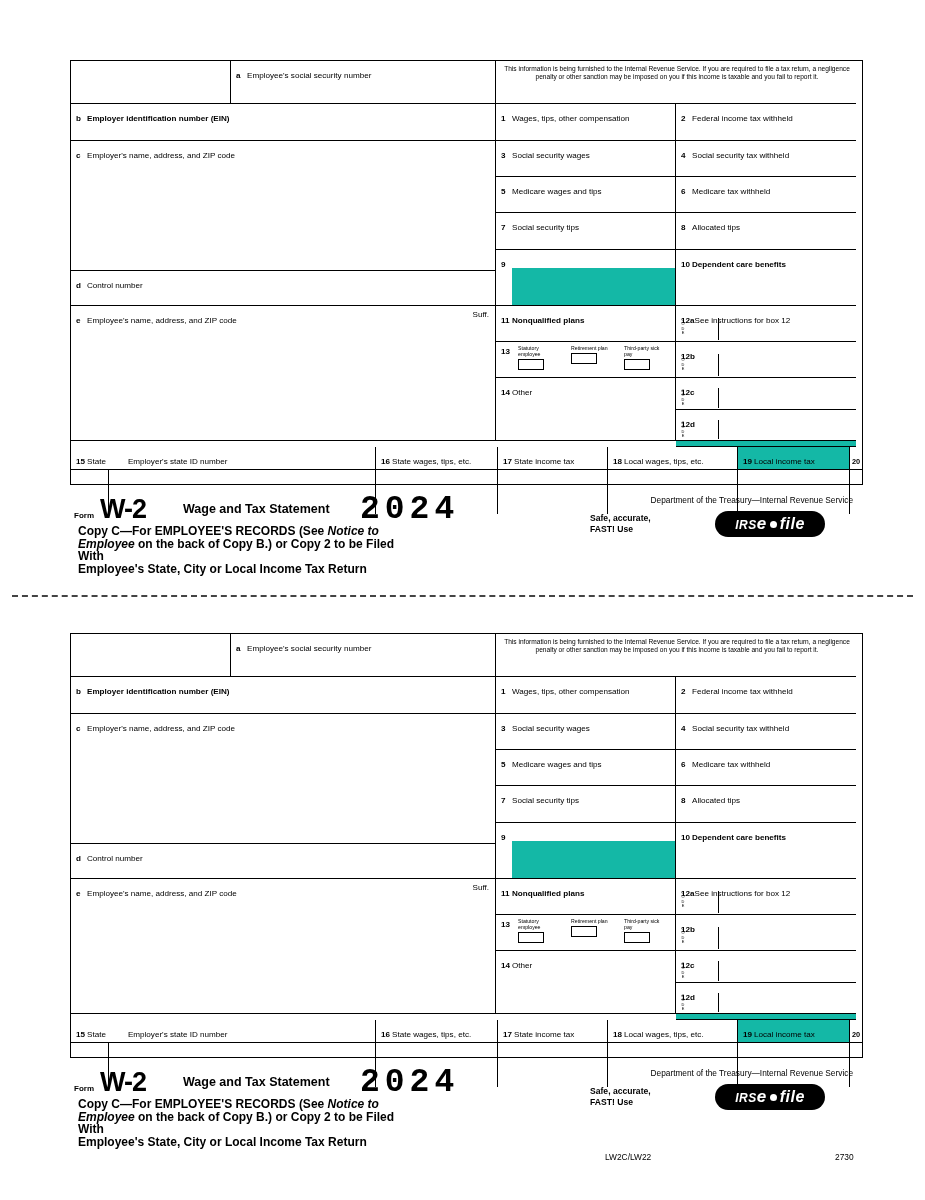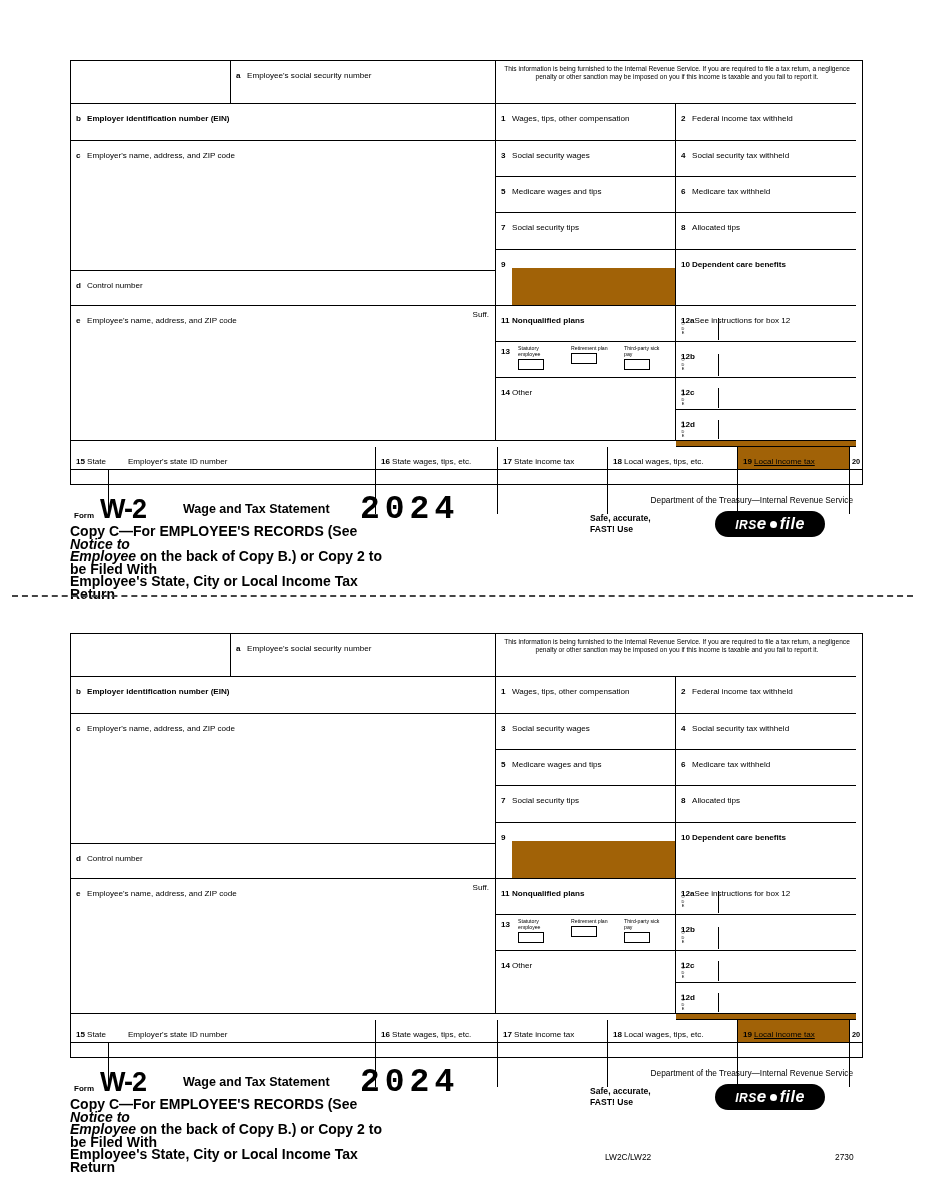--- a/index.html
+++ b/index.html
@@ -38,21 +38,21 @@
     border-bottom: 1px solid #000;
     padding: 3px 5px 0 5px;
     overflow: hidden;
   }
   .cell.nb-r { border-right: none; }
   .cell.nb-b { border-bottom: none; }
 
   .lbl { font-size: 8.1px; line-height: 11px; white-space: nowrap; }
   .lbl b, .bold { font-weight: bold; }
   .num { font-weight: bold; display: inline-block; min-width: 11px; }
-  .shade { background: #a16207; text-decoration: underline; }
+  .shade { background: #14b8a6; }
 
   .tiny { font-size: 5.2px; line-height: 6px; }
   .vert {
     font-size: 3.9px;
     line-height: 4.4px;
     letter-spacing: 0;
     width: 6px;
     text-align: center;
   }
 
@@ -71,21 +71,21 @@
     position:absolute; left:30px; top:5px;
     font-size: 27px; font-weight: bold; letter-spacing: -1px;
     font-family: "Liberation Sans", sans-serif;
   }
   .f-title { position:absolute; left:113px; top:13px; font-size:12.5px; font-weight:bold; }
   .f-year {
     position:absolute; left:290px; top:2px;
     font-size: 33px; font-weight: bold; letter-spacing: 5px;
     font-family: "Liberation Mono", monospace;
   }
-  .f-copy { position:absolute; left:0; top:36px; font-size:14px; font-weight:bold; line-height:12.6px; width:330px; }
+  .f-copy { position:absolute; left:8px; top:36px; font-size:12px; font-weight:bold; line-height:12.6px; width:330px; }
   .f-copy i { font-weight: bold; font-style: italic; }
   .f-dept { position:absolute; right:2px; top:6px; font-size:8.3px; text-align:right; width:320px; }
   .f-safe { position:absolute; left:520px; top:24px; font-size:8.6px; font-weight:bold; line-height:11px; }
   .efile {
     position:absolute; left:645px; top:22px;
     width: 110px; height: 26px;
     background: #000;
     border-radius: 13px;
     color: #fff;
     font-size: 16px;

